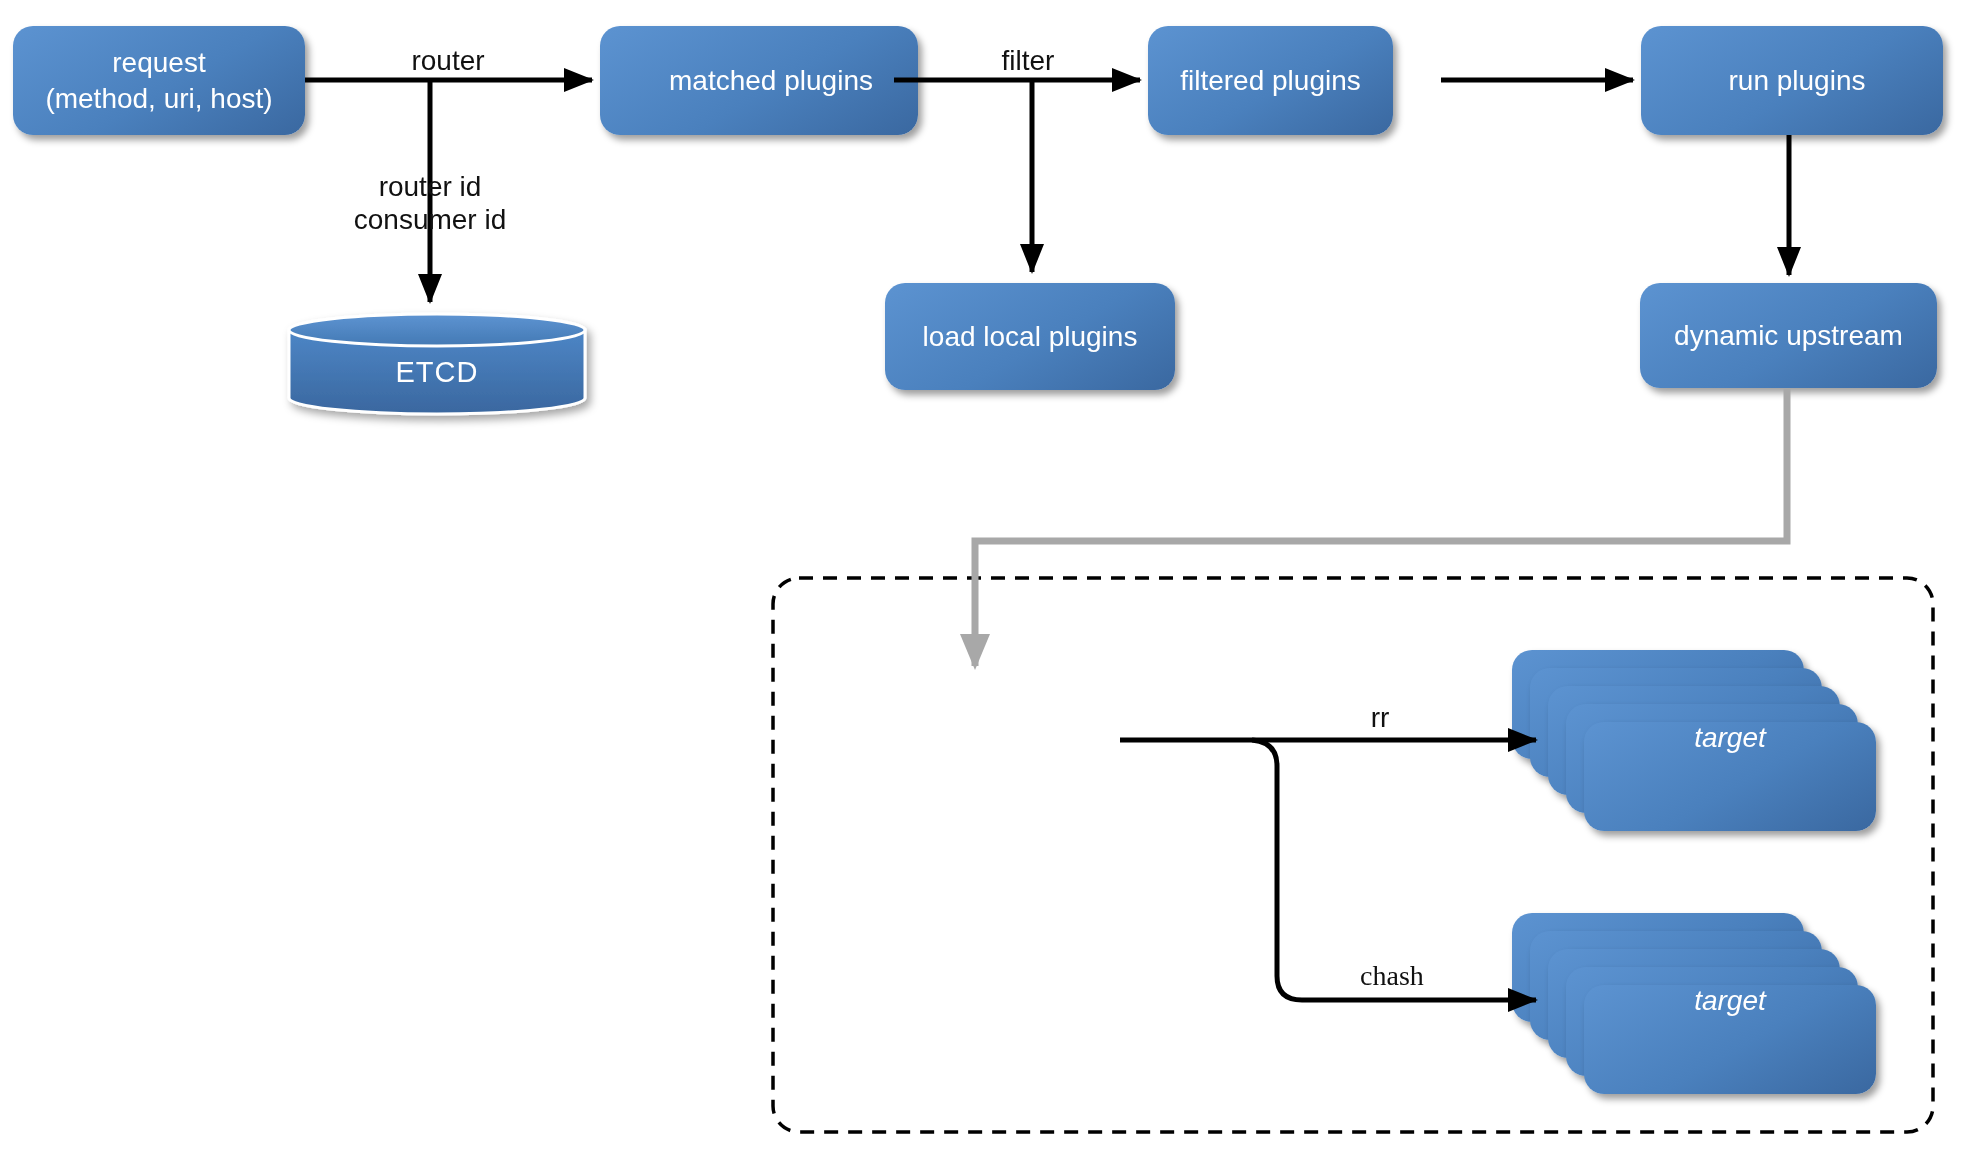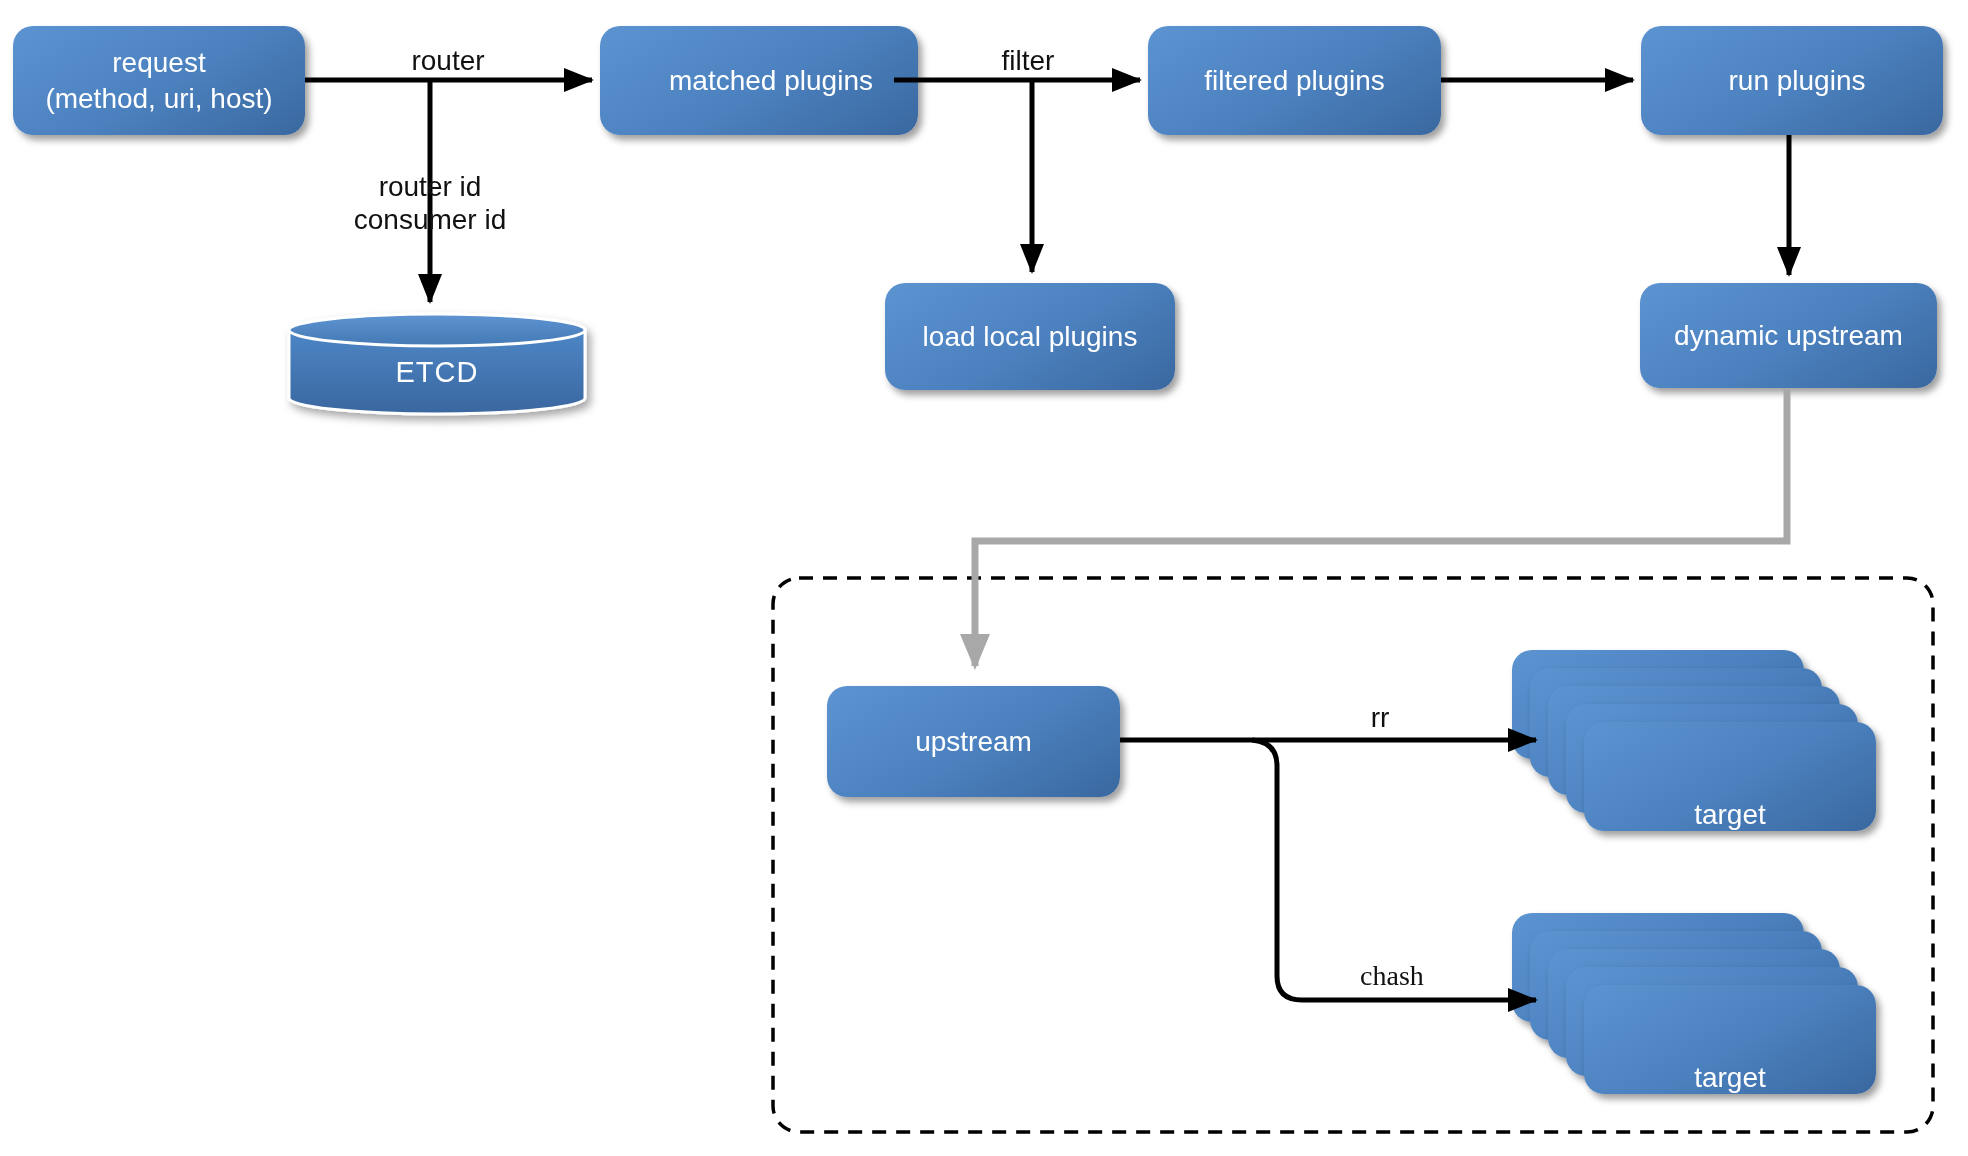--- a/index.html
+++ b/index.html
@@ -24,22 +24,23 @@
   }
   .node .nl { line-height:36px; }
   .stack { position:absolute; z-index:1; }
   .stack .sbox {
     position:absolute;
     width:292px; height:109px;
     border-radius:20px;
     background:linear-gradient(150deg,#5c93d1 0%, #4a80bd 55%, #3a68a0 100%);
     box-shadow:4px 5px 7px rgba(0,0,0,0.38);
     color:#ffffff;
-    display:flex; align-items:flex-end; justify-content:center;
+    display:flex; align-items:flex-start; justify-content:center;
     font-size:28px;
+    font-style:italic;
   }
   .elabel {
     position:absolute;
     transform:translateX(-50%);
     font-size:28px;
     line-height:33px;
     color:#111111;
     white-space:nowrap;
     text-align:center;
     z-index:4;
@@ -66,39 +67,36 @@
 
   <div class="node" style="left:13px; top:26px; width:292px; height:109px;">
     <div class="nl">request</div>
     <div class="nl">(method, uri, host)</div>
   </div>
 
   <div class="node" style="left:600px; top:26px; width:294px; height:109px;padding-left:24px;">
     <div class="nl">matched plugins</div>
   </div>
 
-  <div class="node" style="left:1148px; top:26px; width:293px; height:109px;">
+  <div class="node" style="left:1148px; top:26px; width:245px; height:109px;">
     <div class="nl">filtered plugins</div>
   </div>
 
   <div class="node" style="left:1641px; top:26px; width:292px; height:109px;padding-left:10px;">
     <div class="nl">run plugins</div>
   </div>
 
   <div class="node" style="left:885px; top:283px; width:290px; height:107px;">
     <div class="nl">load local plugins</div>
   </div>
 
   <div class="node" style="left:1640px; top:283px; width:297px; height:105px;">
     <div class="nl">dynamic upstream</div>
   </div>
 
-  <div class="node" style="left:827px; top:686px; width:293px; height:111px;">
-    <div class="nl">upstream</div>
-  </div>
 
   <div class="stack" style="left:1512px; top:650px; width:364px; height:181px;">
     <div class="sbox" style="left:0px;  top:0px;"></div>
     <div class="sbox" style="left:18px; top:18px;"></div>
     <div class="sbox" style="left:36px; top:36px;"></div>
     <div class="sbox" style="left:54px; top:54px;"></div>
     <div class="sbox" style="left:72px; top:72px;">
       <span>target</span>
     </div>
   </div>

